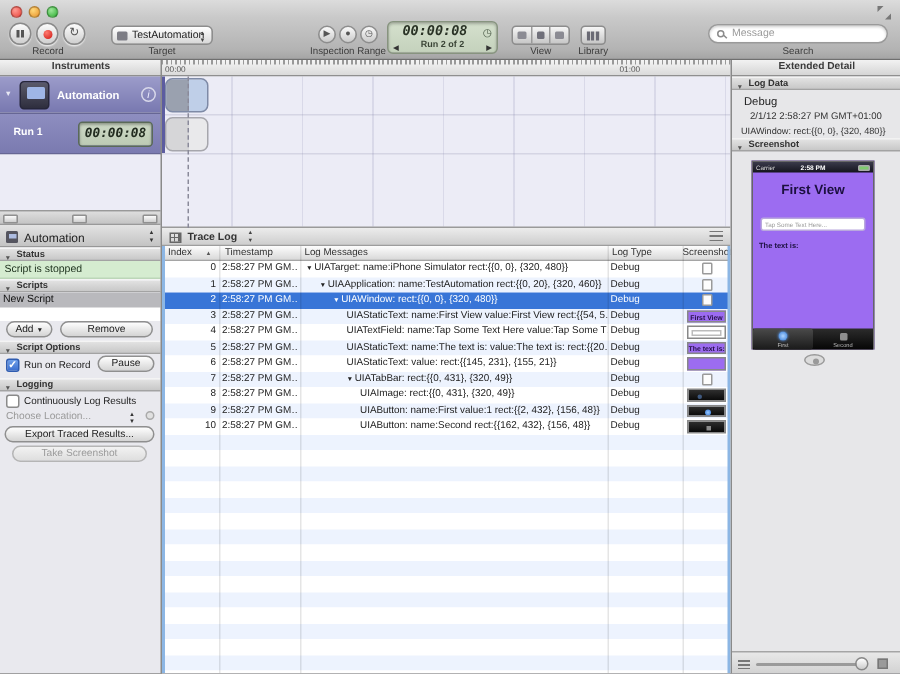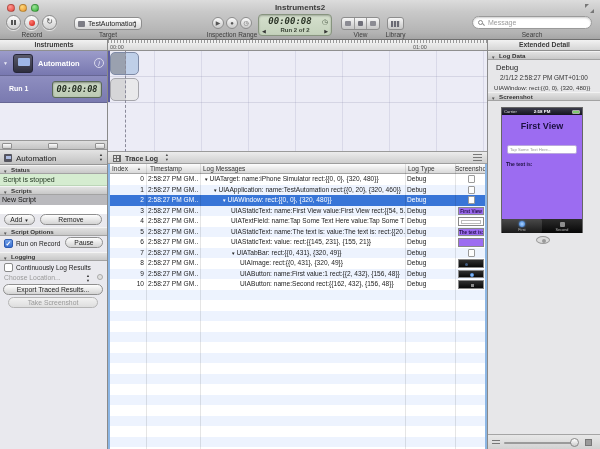--- a/index.html
+++ b/index.html
@@ -228,21 +228,20 @@
 </style>
 </head>
 <body>
 
 <div id="app">
 
   <div class="abs chrome">
     <div class="abs tl r"></div>
     <div class="abs tl y"></div>
     <div class="abs tl g"></div>
-    <div class="abs win-title">Instruments2</div>
     <div class="abs resize-ic"></div>
 
     <div class="abs roundbtn" style="left:6px">
         <div class="abs pause-bars"></div>
       </div>
     <div class="abs roundbtn" style="left:24px">
         <div class="abs rec-dot"></div>
       </div>
     <div class="abs roundbtn" style="left:42px">
         <div class="abs loop-glyph">↻</div>

